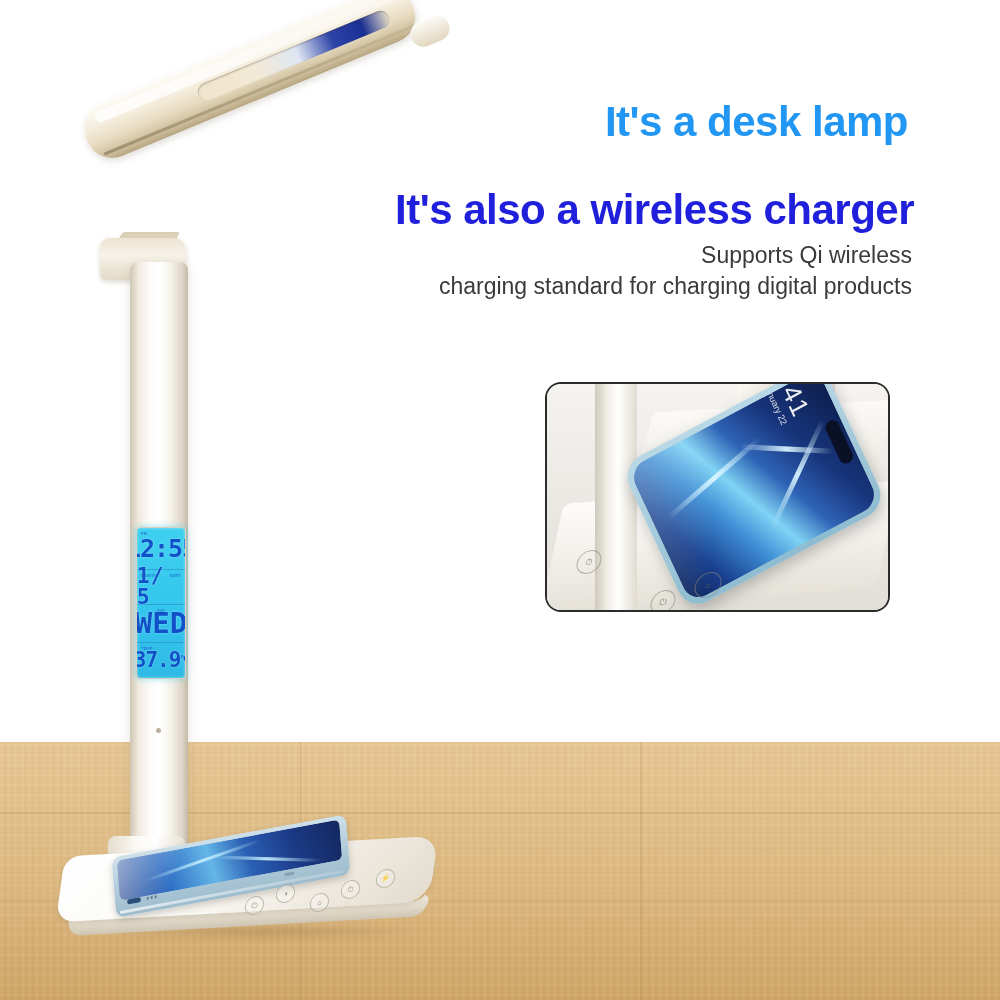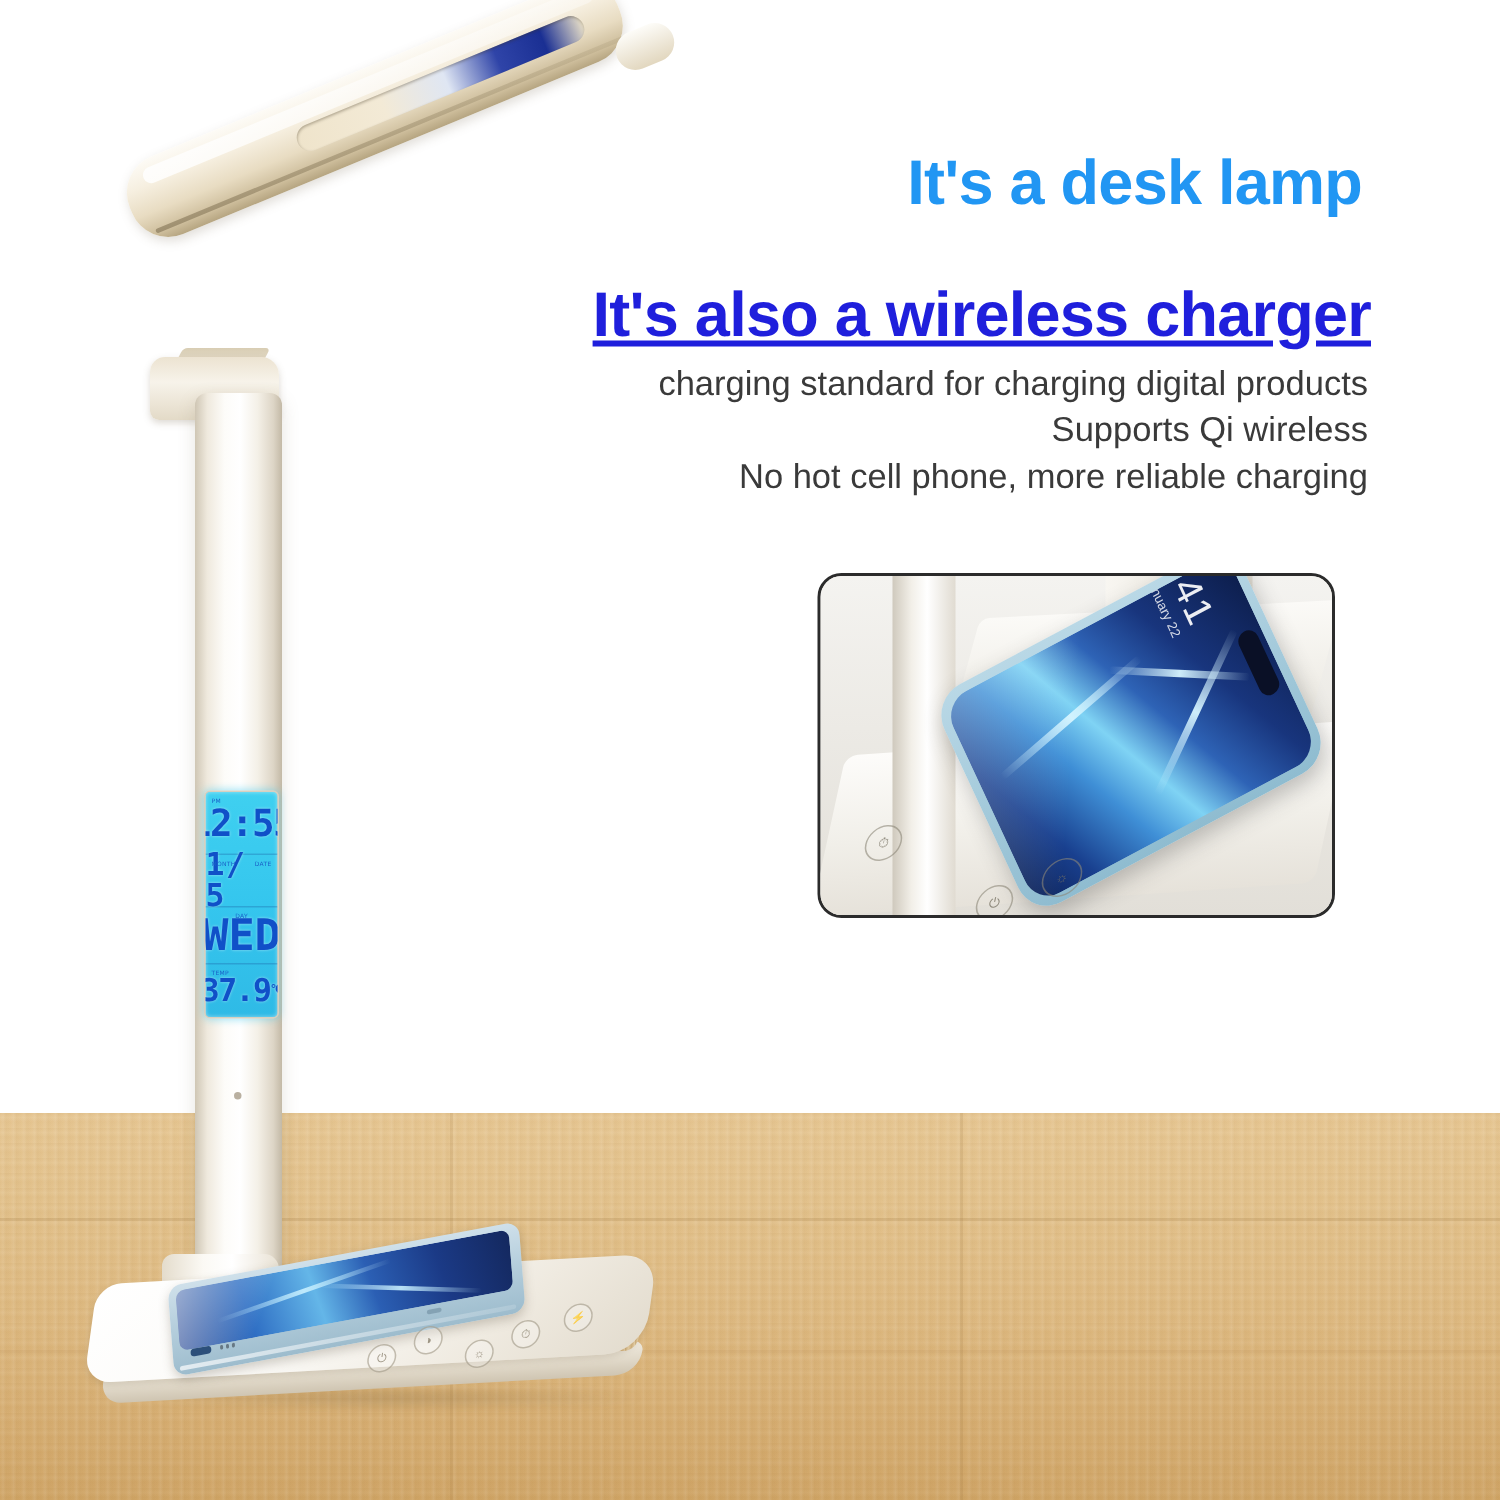--- a/index.html
+++ b/index.html
@@ -383,21 +383,20 @@
   }
   .headline-2 {
     position: absolute;
     right: 86px;
     top: 186px;
     font-size: 42px;
     font-weight: bold;
     color: #1f1fdc;
     letter-spacing: -.5px;
     white-space: nowrap;
-    text-decoration: underline;
   }
   .bullets {
     position: absolute;
     right: 88px;
     top: 240px;
     text-align: right;
     font-size: 23px;
     color: #3a3a3a;
     line-height: 31px;
   }
@@ -596,23 +595,22 @@
   <div class="ctrl c1">⏻</div>
   <div class="ctrl c2">◑</div>
   <div class="ctrl c3">☼</div>
   <div class="ctrl c4">⏱</div>
   <div class="ctrl c5">⚡</div>
 
   <div class="headline-1">It's a desk lamp</div>
   <div class="headline-2">It's also a wireless charger</div>
 
   <div class="bullets">
+    <div>Supports Qi wireless</div>
     <div>charging standard for charging digital products</div>
-    <div>Supports Qi wireless</div>
-    <div>No hot cell phone, more reliable charging</div>
   </div>
 
   <div class="inset">
     <div class="inset-desk"></div>
     <div class="inset-basetop"></div>
     <div class="inset-panel"></div>
     <div class="inset-arm"></div>
     <div class="inset-column"></div>
 
     <div class="inset-phone">

